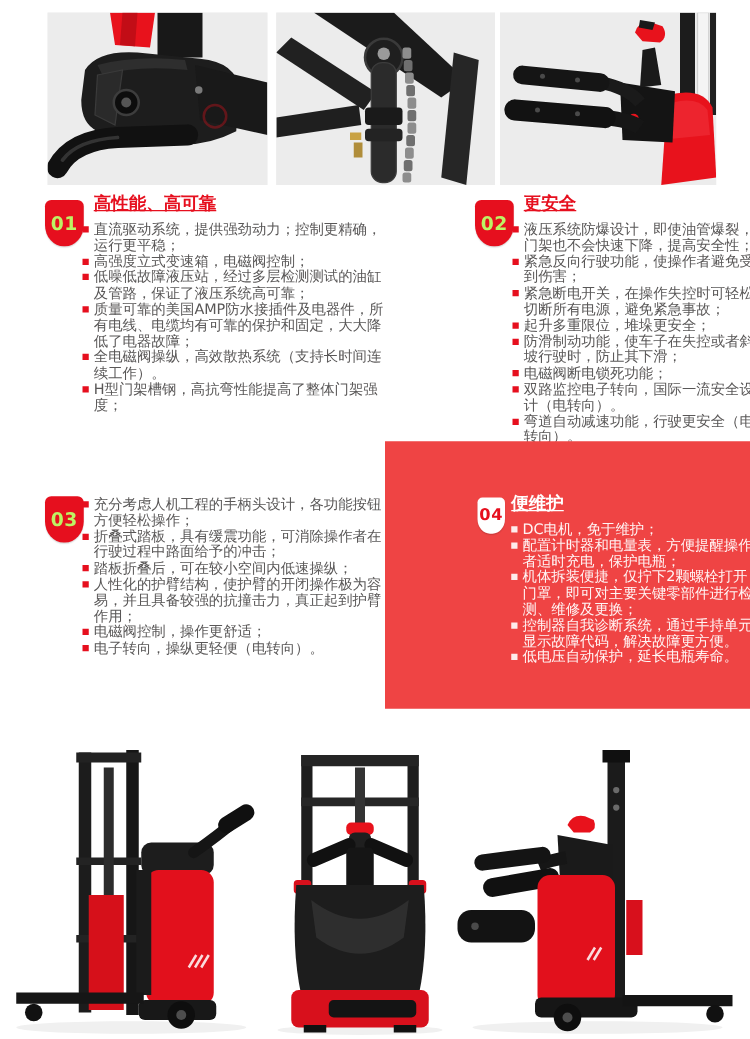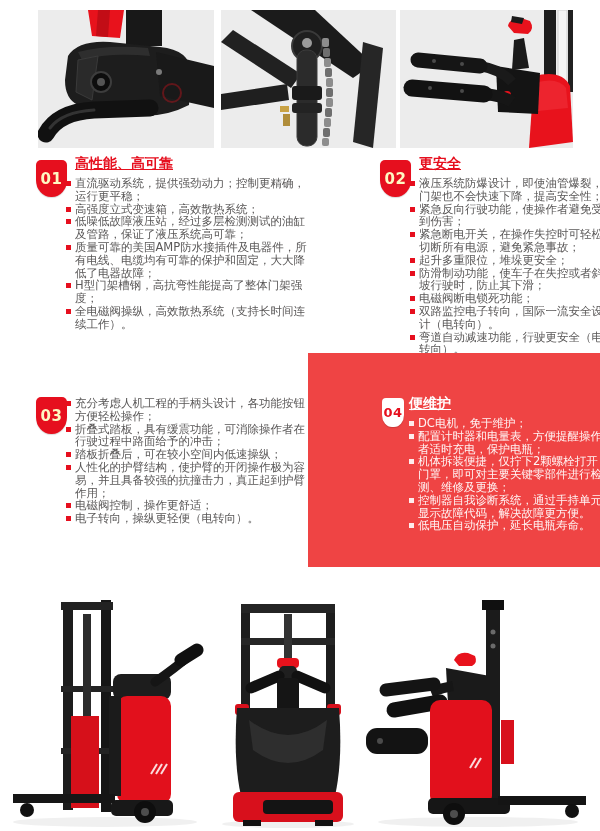--- a/index.html
+++ b/index.html
@@ -14,21 +14,21 @@
   .photo--2{left:221px;width:175px;}
   .photo--3{left:400px;width:173px;}
 
   
   .feature{position:absolute;}
   .feature--s1{left:36px;top:155px;width:285px;}
   .feature--s2{left:380px;top:155px;width:216px;}
   .feature--s3{left:36px;top:392px;width:285px;}
   .badge{
     position:absolute;left:0;top:5px;width:31px;height:37px;
-    background:#e60f1e;color:#fef9c3;
+    background:#e60f1e;color:#bef264;
     border-radius:5px 5px 15px 15px / 5px 5px 17px 17px;
     display:flex;align-items:center;justify-content:center;
     font-size:15px;font-weight:bold;letter-spacing:.5px;
     box-shadow:0 1px 1px rgba(0,0,0,.15);
   }
   .sec-title{
     margin:0 0 0 39px;font-size:14px;line-height:17px;font-weight:bold;color:#e60f1e;text-decoration:underline;
   }
   .bullets{
     list-style:none;margin:5px 0 0 30px;padding:0;
@@ -133,25 +133,25 @@
       <circle cx="30" cy="78" r="2" fill="#4a4a4a"></circle>
       <circle cx="62" cy="81" r="2" fill="#4a4a4a"></circle>
     </svg>
   </figure>
 
   <section class="feature feature--s1">
     <div class="badge">01</div>
     <h2 class="sec-title">高性能、高可靠</h2>
     <ul class="bullets">
         <li class="bullet-item"><span class="bullet-marker"></span><span class="bullet-text">直流驱动系统，提供强劲动力；控制更精确，运行更平稳；</span></li>
-        <li class="bullet-item"><span class="bullet-marker"></span><span class="bullet-text">高强度立式变速箱，高效散热系统；</span></li>
+        <li class="bullet-item"><span class="bullet-marker"></span><span class="bullet-text">高强度立式变速箱，电磁阀控制；</span></li>
         <li class="bullet-item"><span class="bullet-marker"></span><span class="bullet-text">低噪低故障液压站，经过多层检测测试的油缸及管路，保证了液压系统高可靠；</span></li>
         <li class="bullet-item"><span class="bullet-marker"></span><span class="bullet-text">质量可靠的美国AMP防水接插件及电器件，所有电线、电缆均有可靠的保护和固定，大大降低了电器故障；</span></li>
+        <li class="bullet-item"><span class="bullet-marker"></span><span class="bullet-text">全电磁阀操纵，高效散热系统（支持长时间连续工作）。</span></li>
         <li class="bullet-item"><span class="bullet-marker"></span><span class="bullet-text">H型门架槽钢，高抗弯性能提高了整体门架强度；</span></li>
-        <li class="bullet-item"><span class="bullet-marker"></span><span class="bullet-text">全电磁阀操纵，高效散热系统（支持长时间连续工作）。</span></li>
       </ul>
   </section>
 
   <section class="feature feature--s2">
     <div class="badge">02</div>
     <h2 class="sec-title">更安全</h2>
     <ul class="bullets">
         <li class="bullet-item"><span class="bullet-marker"></span><span class="bullet-text">液压系统防爆设计，即使油管爆裂，门架也不会快速下降，提高安全性；</span></li>
         <li class="bullet-item"><span class="bullet-marker"></span><span class="bullet-text">紧急反向行驶功能，使操作者避免受到伤害；</span></li>
         <li class="bullet-item"><span class="bullet-marker"></span><span class="bullet-text">紧急断电开关，在操作失控时可轻松切断所有电源，避免紧急事故；</span></li>

